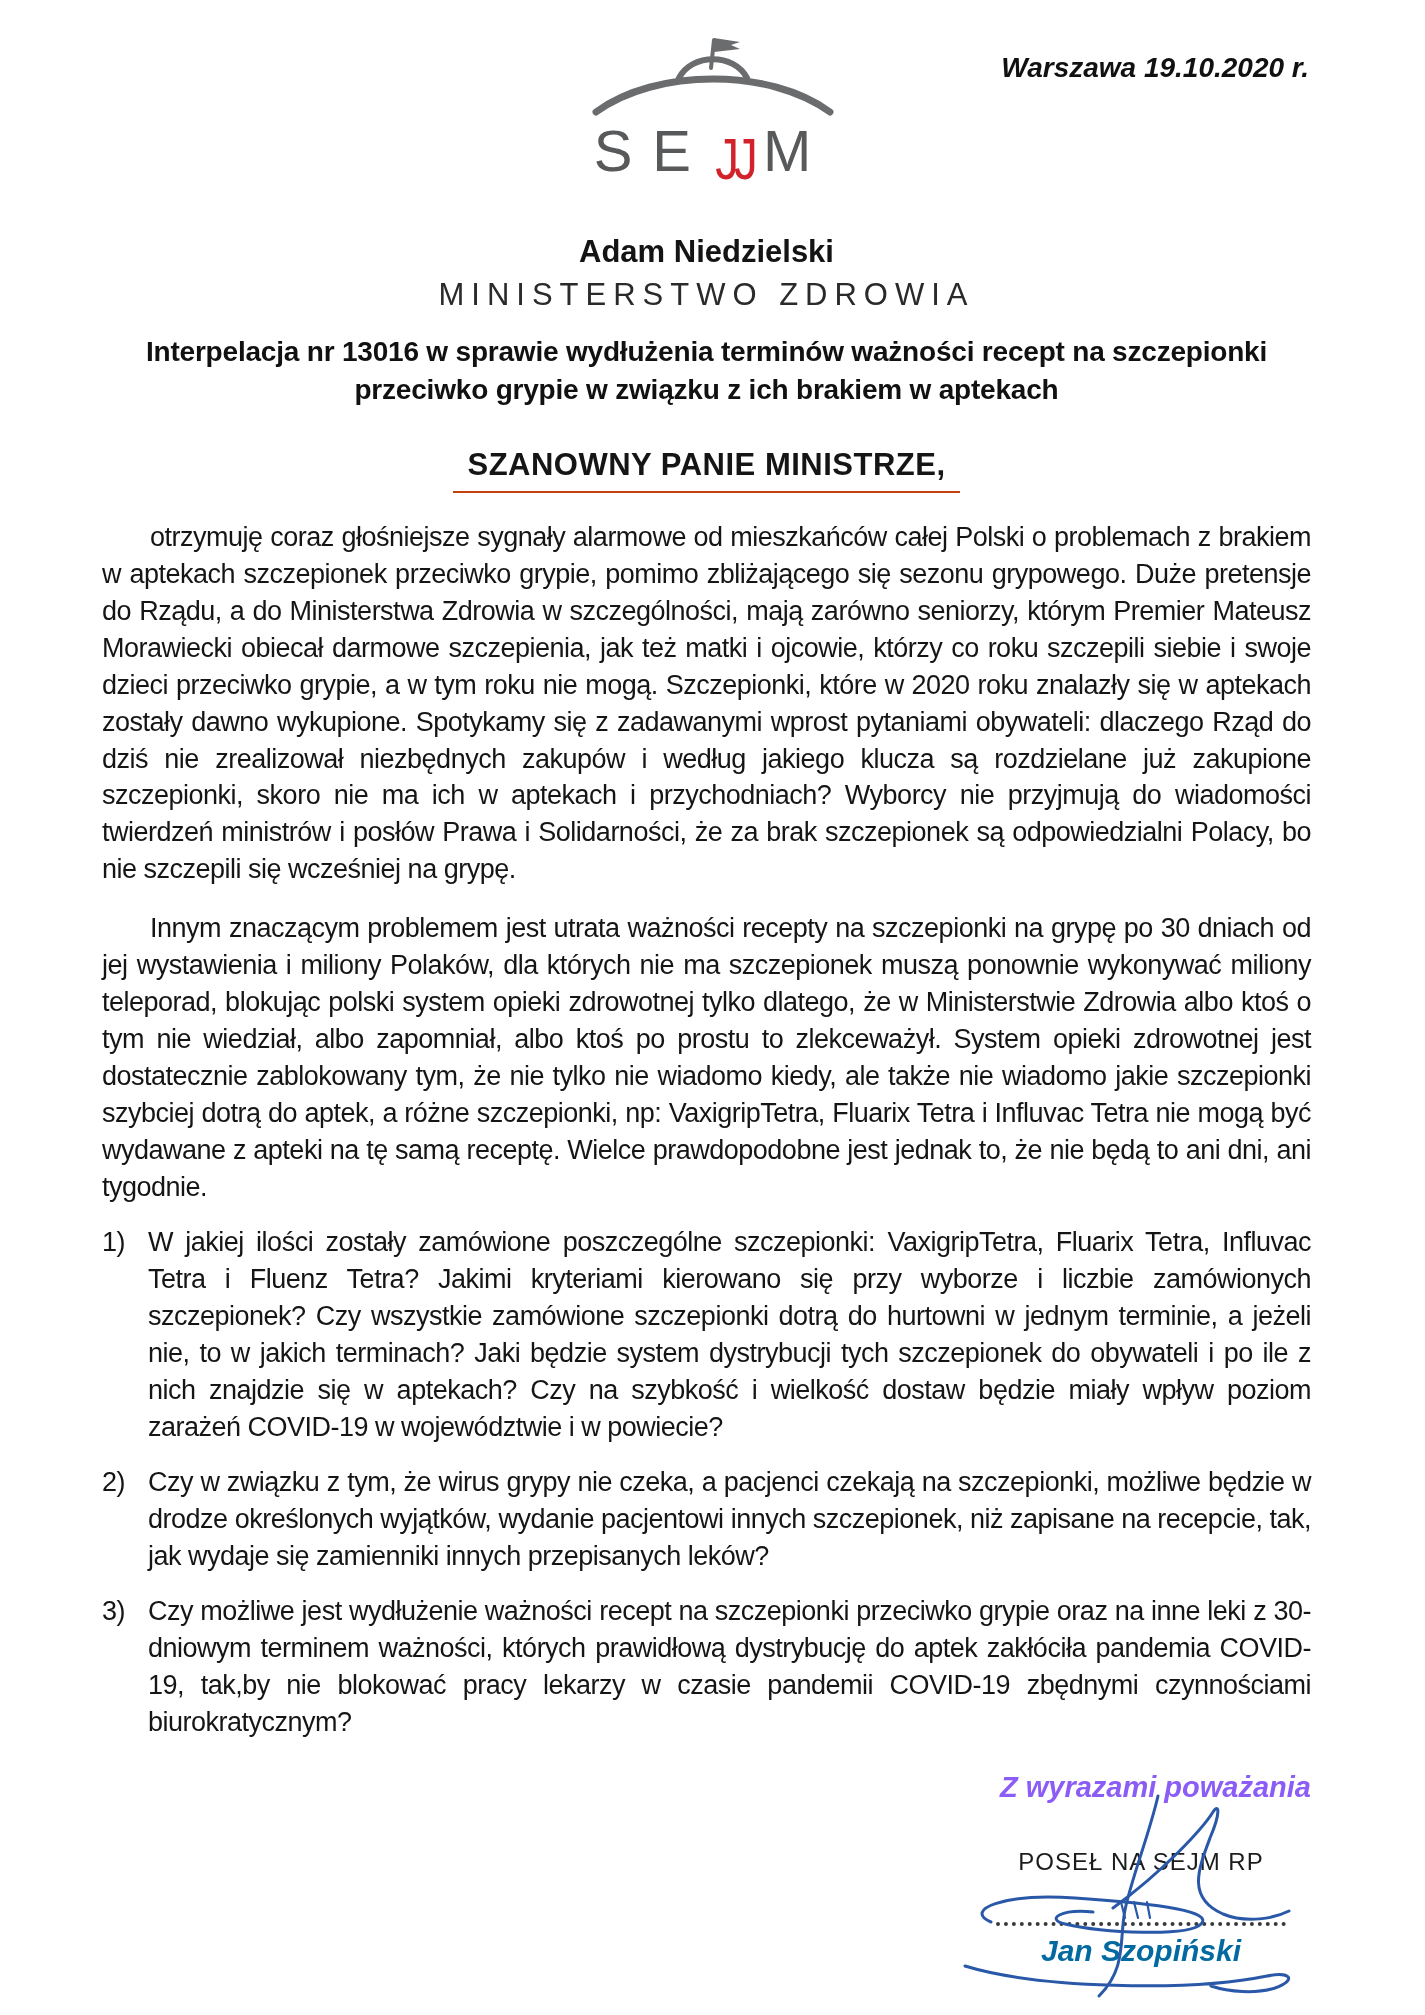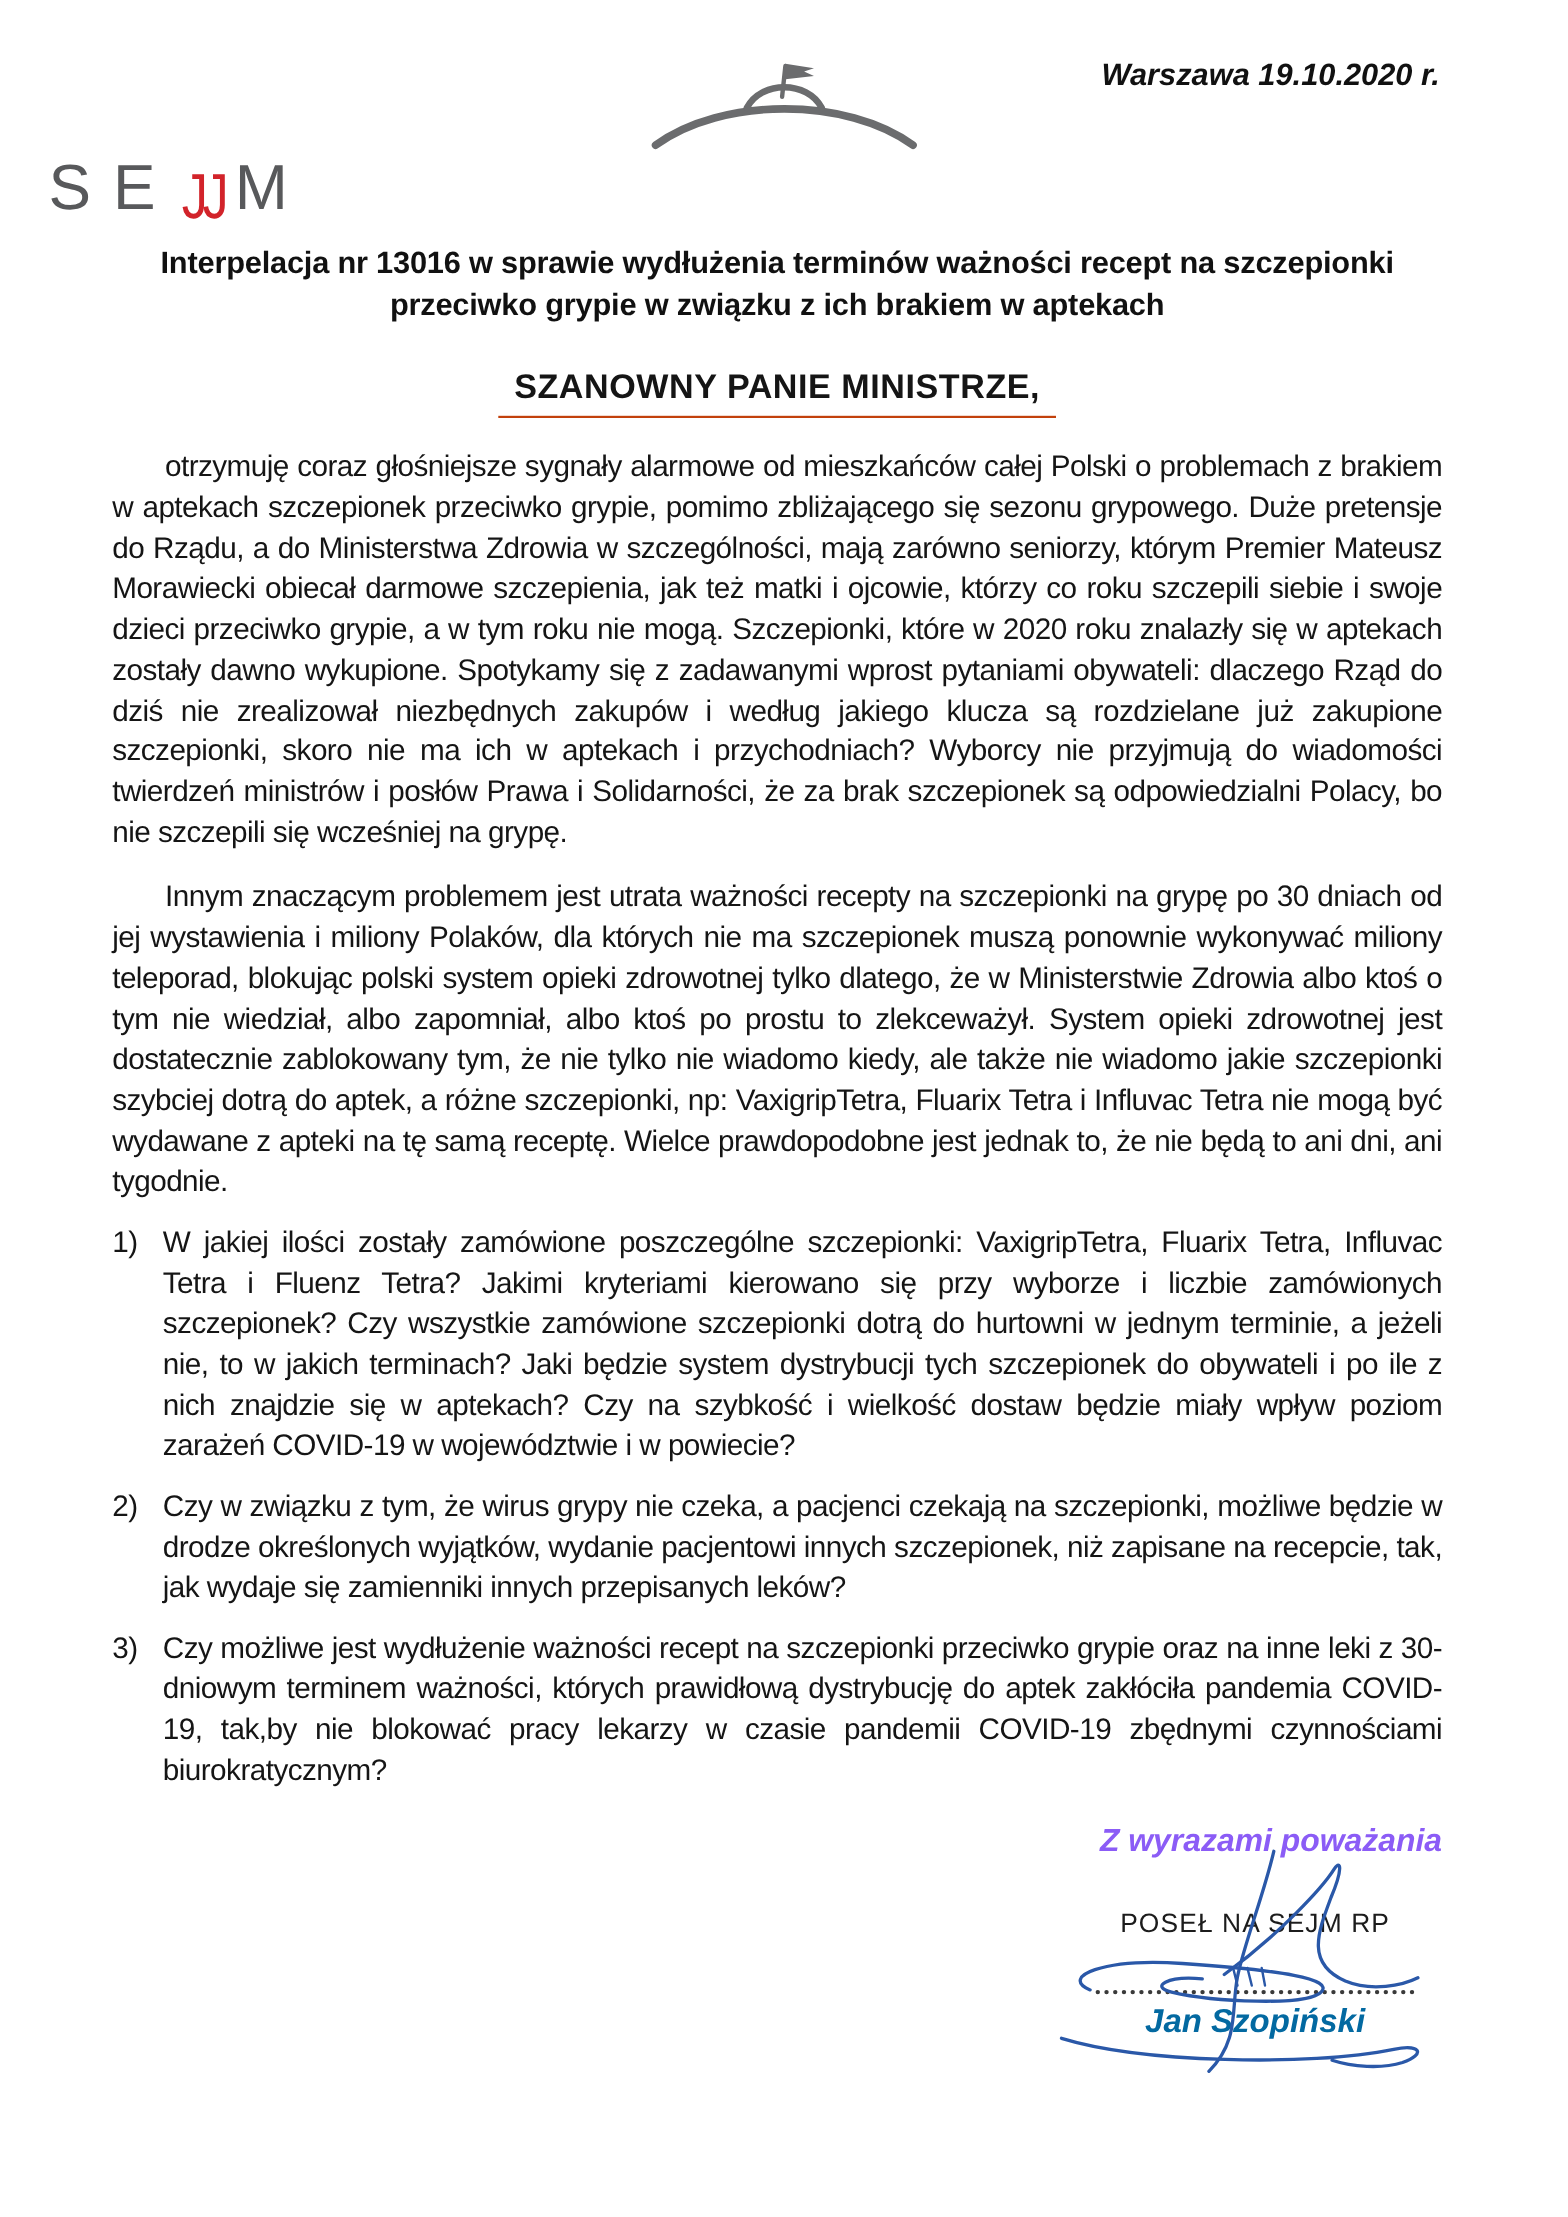--- a/index.html
+++ b/index.html
@@ -12,21 +12,21 @@
     font-family:"Liberation Sans", sans-serif;
     overflow:hidden;
   }
   .content { padding:0 70px 0 58px; }
 
   
   .date-line {
     position:absolute; top:52px; right:72px;
     font-size:28px; font-weight:700; font-style:italic; color:#111;
   }
-  .logo-wrap { padding-top:54px; }
+  .logo-wrap { padding-top:34px; text-align:center; }
   .logo-dome { display:block; margin:0 auto; }
   .sejm-letters {
     margin-top:2px;
     font-size:58px; line-height:1;
     color:#58595b; letter-spacing:20px;
     font-weight:400;
     white-space:nowrap;
   }
   .sejm-letters .ltr { display:inline-block; }
   .sejm-letters .jj {
@@ -113,20 +113,24 @@
       <path d="M 123 34 L 126 6" fill="none" stroke="#6b6c6e" stroke-width="4" stroke-linecap="round"></path>
       <path d="M 126 4 L 152 8 L 143 11 L 152 15 L 126 18 Z" fill="#6b6c6e"></path>
     </svg>
     <div class="sejm-letters">
       <span class="ltr">S</span><span class="ltr">E</span><span class="ltr jj">JJ</span><span class="ltr">M</span>
     </div>
   </div>
 
   <div class="content">
 
+    <div class="addressee">
+      <div class="addressee-name">Adam Niedzielski</div>
+      <div class="addressee-inst">MINISTERSTWO ZDROWIA</div>
+    </div>
 
     <div class="doc-title">Interpelacja  nr 13016 w sprawie wydłużenia terminów ważności recept na szczepionki przeciwko grypie w związku z ich brakiem w aptekach</div>
 
     <div class="salutation-row">
       <span class="salutation">SZANOWNY PANIE MINISTRZE,</span>
     </div>
 
     <div class="body-text">
       <p class="para">otrzymuję coraz głośniejsze sygnały alarmowe od mieszkańców całej Polski o problemach z brakiem w aptekach szczepionek przeciwko grypie, pomimo zbliżającego się sezonu grypowego. Duże pretensje do Rządu, a do Ministerstwa Zdrowia w szczególności, mają zarówno seniorzy, którym Premier Mateusz Morawiecki obiecał darmowe szczepienia, jak też matki i ojcowie, którzy co roku szczepili siebie i swoje dzieci przeciwko grypie, a w tym roku nie mogą. Szczepionki, które w 2020 roku znalazły się w aptekach zostały dawno wykupione. Spotykamy się z zadawanymi wprost pytaniami obywateli: dlaczego Rząd do dziś nie zrealizował niezbędnych zakupów i według jakiego klucza są rozdzielane już zakupione szczepionki, skoro nie ma ich w aptekach i przychodniach? Wyborcy nie przyjmują do wiadomości twierdzeń ministrów i posłów Prawa i Solidarności, że za brak szczepionek są odpowiedzialni Polacy, bo nie szczepili się wcześniej na grypę.</p>
       <p class="para">Innym znaczącym problemem jest utrata ważności recepty na szczepionki na grypę po 30 dniach od jej wystawienia i miliony Polaków, dla których nie ma szczepionek muszą ponownie wykonywać miliony teleporad, blokując polski system opieki zdrowotnej tylko dlatego, że w Ministerstwie Zdrowia albo ktoś o tym nie wiedział, albo zapomniał, albo ktoś po prostu to zlekceważył. System opieki zdrowotnej jest dostatecznie zablokowany tym, że nie tylko nie wiadomo kiedy, ale także nie wiadomo jakie szczepionki szybciej dotrą do aptek, a różne szczepionki, np: VaxigripTetra, Fluarix Tetra i Influvac Tetra nie mogą być wydawane z apteki na tę samą receptę. Wielce prawdopodobne jest jednak to, że nie będą to ani dni, ani tygodnie.</p>

